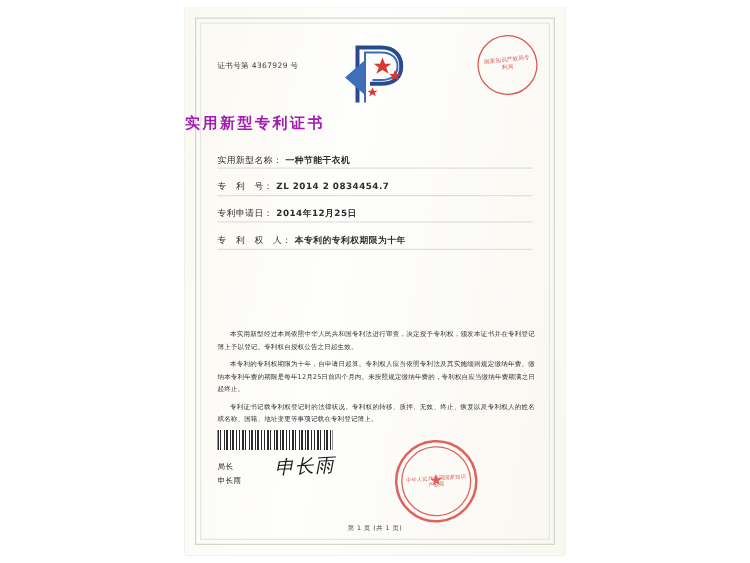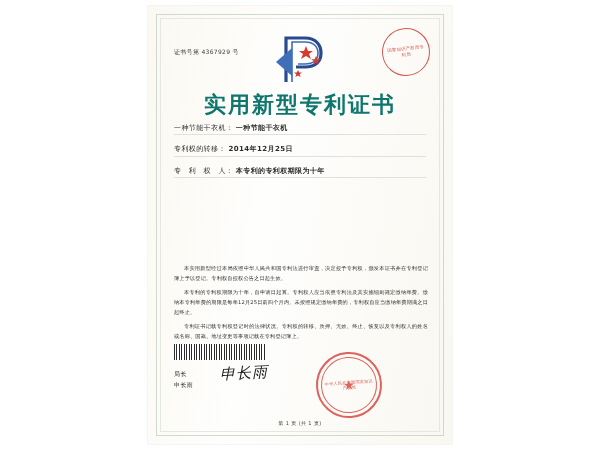--- a/index.html
+++ b/index.html
@@ -99,25 +99,24 @@
   }
   #top-seal .seal-inner {
     width: 38px;
   }
 
   #doc-title {
     position: absolute;
     left: 0;
     right: 0;
     top: 84px;
-    text-align: center;
-    font-size: 22px;
+    font-size: 12px;
     font-weight: bold;
     letter-spacing: 2px;
-    color: #0f766e;
+    color: #a21caf;
     font-family: "DejaVu Sans", sans-serif;
   }
 
   
   #fields {
     position: absolute;
     left: 26px;
     top: 118px;
     right: 26px;
   }
@@ -275,29 +274,34 @@
 
     <div id="top-seal">
       <div class="seal-inner">国家知识产权局专利局</div>
     </div>
 
     <div id="doc-title">实用新型专利证书</div>
 
     <div id="fields">
 
       <div class="field-row">
-        <span class="field-label">一种节能干衣机：</span>
+        <span class="field-label">实用新型名称：</span>
         <span class="field-value">一种节能干衣机</span>
         <span class="rule"></span>
       </div>
 
 
-
       <div class="field-row">
-        <span class="field-label">专利权的转移：</span>
+        <span class="field-label">专　利　号：</span>
+        <span class="field-value">ZL 2014 2 0834454.7</span>
+        <span class="rule"></span>
+      </div>
+
+      <div class="field-row">
+        <span class="field-label">专利申请日：</span>
         <span class="field-value">2014年12月25日</span>
         <span class="rule"></span>
       </div>
 
       <div class="field-row">
         <span class="field-label">专　利　权　人：</span>
         <span class="field-value">本专利的专利权期限为十年</span>
         <span class="rule"></span>
       </div>
 

